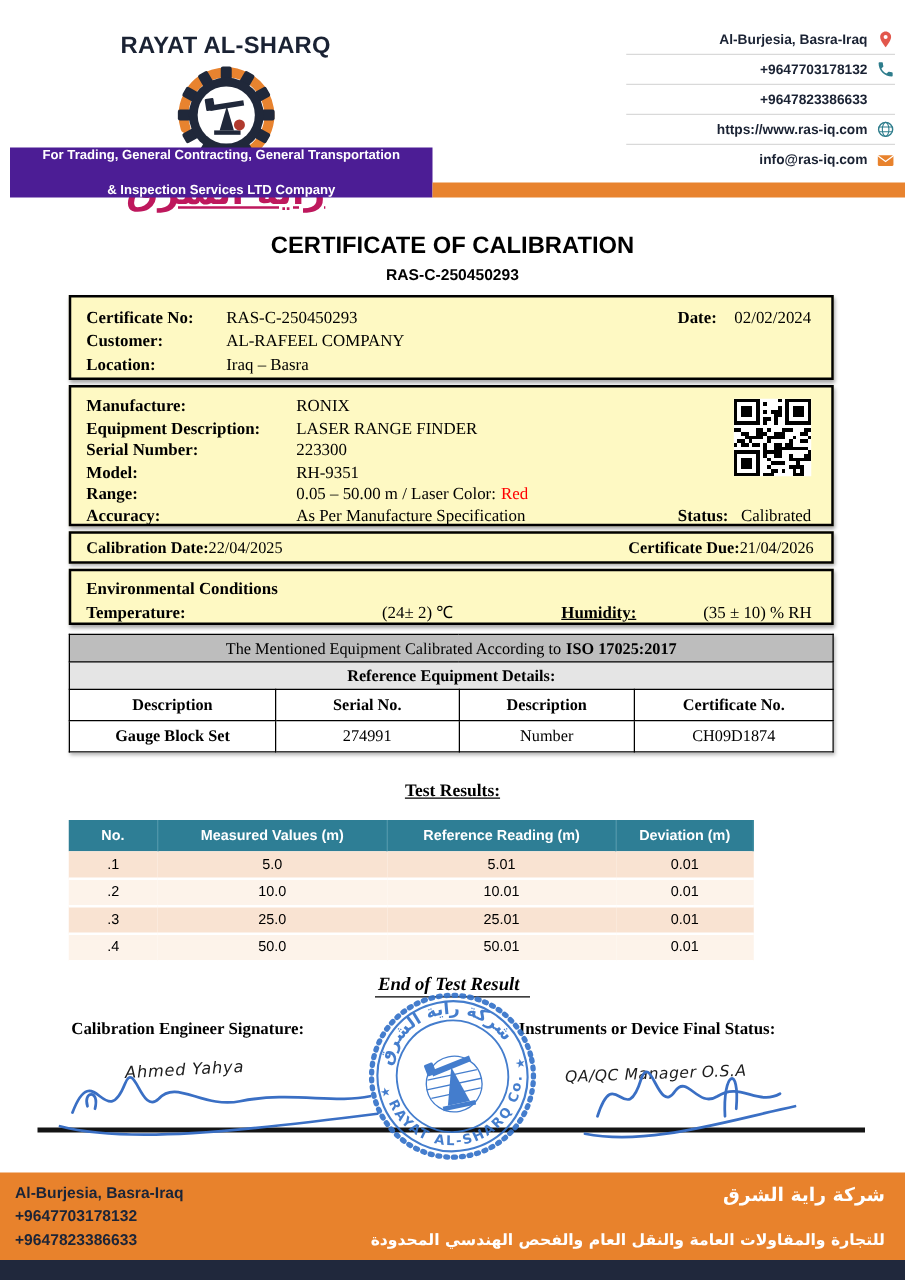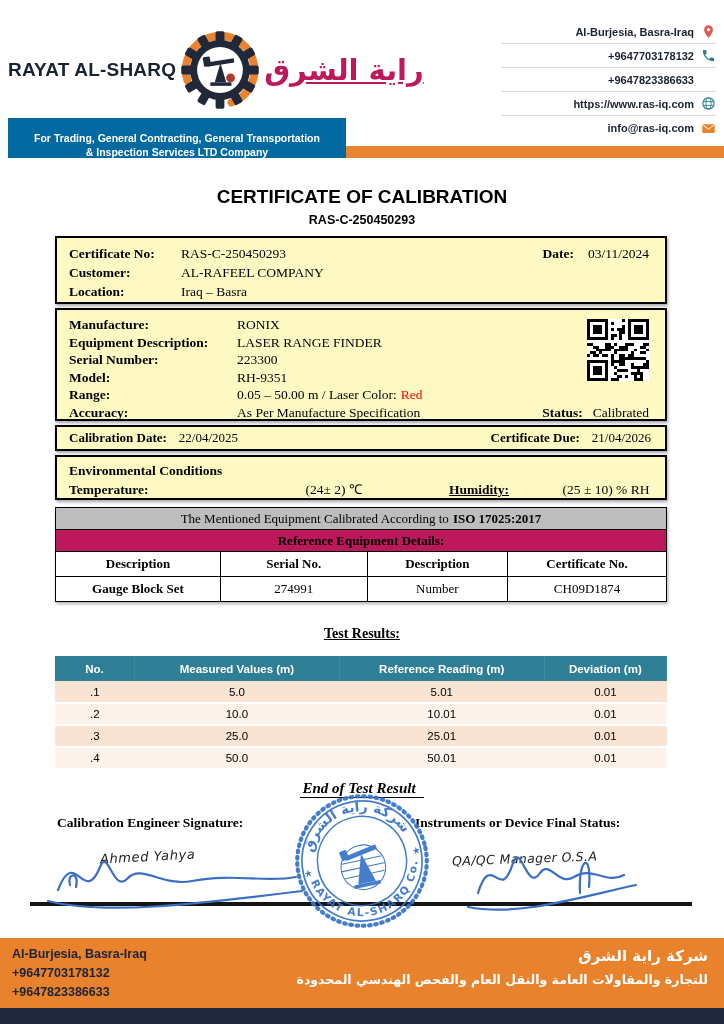--- a/index.html
+++ b/index.html
@@ -4,28 +4,28 @@
 <style>
   * { margin:0; padding:0; box-sizing:border-box; }
   html,body { background:#ffffff; }
   body { width:724px; }
   .page {
     position:relative; width:724px; height:1024px; background:#ffffff; overflow:hidden;
     font-family:"Liberation Serif", serif; color:#000;
   }
 
   
-  .logo-row { position:absolute; top:26px; left:8px; width:345px; display:flex; align-items:center; justify-content:space-between; }
+  .logo-row { position:absolute; top:26px; left:8px; width:345px; display:flex; align-items:center; justify-content:space-between;flex-direction:column; }
   .company-en { font-family:"Liberation Sans", sans-serif; font-weight:bold; font-size:19px; color:#1a2233; letter-spacing:.2px; white-space:nowrap; }
   .gear-wrap { width:88px; height:88px; flex:0 0 auto; }
   .company-ar { font-family:"DejaVu Sans", sans-serif; font-weight:bold; font-size:29px; color:#be185d; direction:rtl; white-space:nowrap;text-decoration:underline; }
   .tagline-banner {
-    position:absolute; top:118px; left:8px; width:338px; height:40px; background:#0369a1;
+    position:absolute; top:118px; left:8px; width:338px; height:40px; background:#4c1d95;
     color:#fff; font-family:"Liberation Sans", sans-serif; font-size:10.5px; font-weight:bold;
-    display:flex; flex-direction:column; align-items:center; justify-content:flex-end; gap:2px; text-align:center;
+    display:flex; flex-direction:column; align-items:center; justify-content:space-between; gap:2px; text-align:center;
   }
   .orange-bar { position:absolute; top:146px; left:346px; width:378px; height:12px; background:#E8832F; }
 
   .contacts { position:absolute; top:20px; right:8px; width:215px; font-family:"Liberation Sans", sans-serif; font-size:11px; font-weight:bold; color:#1a2233; }
   .contact-row { display:flex; justify-content:flex-end; align-items:center; gap:7px; height:24px; border-bottom:1px solid #d9d9d9; }
   .contact-row:last-child { border-bottom:none; }
   .cicon { width:15px; height:15px; display:inline-flex; flex:0 0 auto; }
   .cicon svg { width:100%; height:100%; }
 
   
@@ -43,45 +43,45 @@
 
   .box-equip { top:308px; height:113px; padding:6px 12px; }
   .box-equip .row { line-height:17.5px; }
   .box-equip .lbl-col { width:168px; flex:0 0 auto; }
   .red-text { color:#ff0000; margin-left:4px; }
   .qr-box { position:absolute; top:9px; right:16px; width:62px; height:62px; background:#fff; }
   .qr-box svg { width:62px; height:62px; display:block; }
   .status-group { margin-left:auto; display:flex; gap:10px; padding-right:4px; }
 
   .box-cal { top:425px; height:26px; padding:0 12px; display:flex; align-items:center; font-size:13px; }
-  .cal-left, .cal-right { display:flex; gap:12px; align-items:baseline; }
+  .cal-left, .cal-right { display:flex; gap:0; align-items:baseline; }
   .cal-right { margin-left:auto; padding-right:2px; }
 
   .box-env { top:455px; height:45px; padding:4px 12px; }
   .env-title { font-weight:bold; line-height:19px; }
   .env-row { display:flex; line-height:19px; }
   .env-c1 { width:150px; font-weight:bold; }
   .env-c2 { width:230px; text-align:center; }
   .env-c3 { width:110px; font-weight:bold;text-decoration:underline; }
   .env-c4 { flex:1; text-align:center; }
 
   
   .ref-table { position:absolute; top:507px; left:55px; width:612px; border-collapse:collapse; font-size:13px; box-shadow:1px 2px 3px rgba(0,0,0,.3); }
   .ref-table td { border:1px solid #000; text-align:center; padding:2px 4px; }
   .ref-iso-row td { background:#bdbdbd; height:22px; }
-  .ref-sub-row td { background:#be185d; font-weight:bold; height:22px; }
+  .ref-sub-row td { background:#e5e5e5; font-weight:bold; height:22px; }
   .ref-head-row td { font-weight:bold; height:25px; }
   .ref-data-row td { height:25px; }
   .ref-data-row td:first-child { font-weight:bold; }
   .iso-bold { font-weight:bold; margin-left:4px; }
 
   
   .test-title { position:absolute; top:626px; left:0; width:724px; text-align:center; font-weight:bold; font-size:14px; }
   .test-title span { text-decoration:underline; }
-  .test-table { position:absolute; top:656px; left:55px; width:612px; border-collapse:collapse; font-family:"Liberation Sans", sans-serif; font-size:11.5px; }
+  .test-table { position:absolute; top:656px; left:55px; width:548px; border-collapse:collapse; font-family:"Liberation Sans", sans-serif; font-size:11.5px; }
   .test-table th { background:#2E7E95; color:#fff; font-weight:bold; height:25px; border-right:1px solid #3b8aa0; }
   .test-table td { text-align:center; height:22px; border-bottom:2px solid #fff; }
   .test-table tr.odd td { background:#F9E3D2; }
   .test-table tr.even td { background:#FDF3EA; }
 
   .end-title { position:absolute; top:780px; left:0; width:724px; text-align:center; font-weight:bold; font-style:italic; font-size:15px; }
   .end-title span { border-bottom:1.5px solid #000; padding:0 8px 1px 2px; }
 
   
   .sig-label-left  { position:absolute; top:815px; left:57px;  font-weight:bold; font-size:13.5px; }
@@ -92,21 +92,21 @@
   .black-line { position:absolute; top:902px; left:30px; width:662px; height:3.5px; background:#141414; }
 
   .sig-ink { position:absolute; top:835px; left:40px; width:644px; height:110px; pointer-events:none; z-index:3; }
   .stamp { position:absolute; top:792px; left:293px; width:138px; height:138px; z-index:4; transform:rotate(-12deg); opacity:.92; }
 
   
   .footer { position:absolute; top:938px; left:0; width:724px; height:70px; background:#E8822C; }
   .footer-left { position:absolute; top:7px; left:12px; font-family:"Liberation Sans", sans-serif; font-weight:bold; font-size:12.5px; color:#1b2437; line-height:19px; }
   .footer-right { position:absolute; top:9px; right:16px; text-align:right; color:#fff; font-family:"DejaVu Sans", sans-serif; direction:rtl; }
   .footer-ar-1 { font-size:15px; font-weight:bold; }
-  .footer-ar-2 { font-size:12.5px; font-weight:bold; margin-top:7px; }
+  .footer-ar-2 { font-size:12.5px; font-weight:bold; margin-top:19px; }
   .bottom-bar { position:absolute; top:1008px; left:0; width:724px; height:16px; background:#20283c; }
 </style>
 </head>
 <body>
 
 <div class="page">
 
   <div>
     <div class="logo-row">
       <span class="company-en">RAYAT AL-SHARQ</span>
@@ -193,21 +193,21 @@
 
   <div class="title-main">CERTIFICATE OF CALIBRATION</div>
   <div class="title-ref">RAS-C-250450293</div>
 
   <div class="box box-cert">
     <div class="row">
       <span class="lbl lbl-col">Certificate No:</span>
       <span>RAS-C-250450293</span>
       <span class="date-group">
         <span class="lbl">Date:</span>
-        <span>03/11/2024</span>
+        <span>02/02/2024</span>
       </span>
     </div>
     <div class="row">
       <span class="lbl lbl-col">Customer:</span>
       <span>AL-RAFEEL COMPANY</span>
     </div>
     <div class="row">
       <span class="lbl lbl-col">Location:</span>
       <span>Iraq – Basra</span>
     </div>
@@ -387,21 +387,21 @@
       <span>21/04/2026</span>
     </span>
   </div>
 
   <div class="box box-env">
     <div class="env-title">Environmental Conditions</div>
     <div class="env-row">
       <span class="env-c1">Temperature:</span>
       <span class="env-c2">(24± 2) ℃</span>
       <span class="env-c3">Humidity:</span>
-      <span class="env-c4">(25 ± 10) % RH</span>
+      <span class="env-c4">(35 ± 10) % RH</span>
     </div>
   </div>
 
   <table class="ref-table">
     <tbody>
         <tr class="ref-iso-row">
       <td colspan="4">
         <span>The Mentioned Equipment Calibrated According to</span><span class="iso-bold">ISO 17025:2017</span>
       </td>
     </tr>

